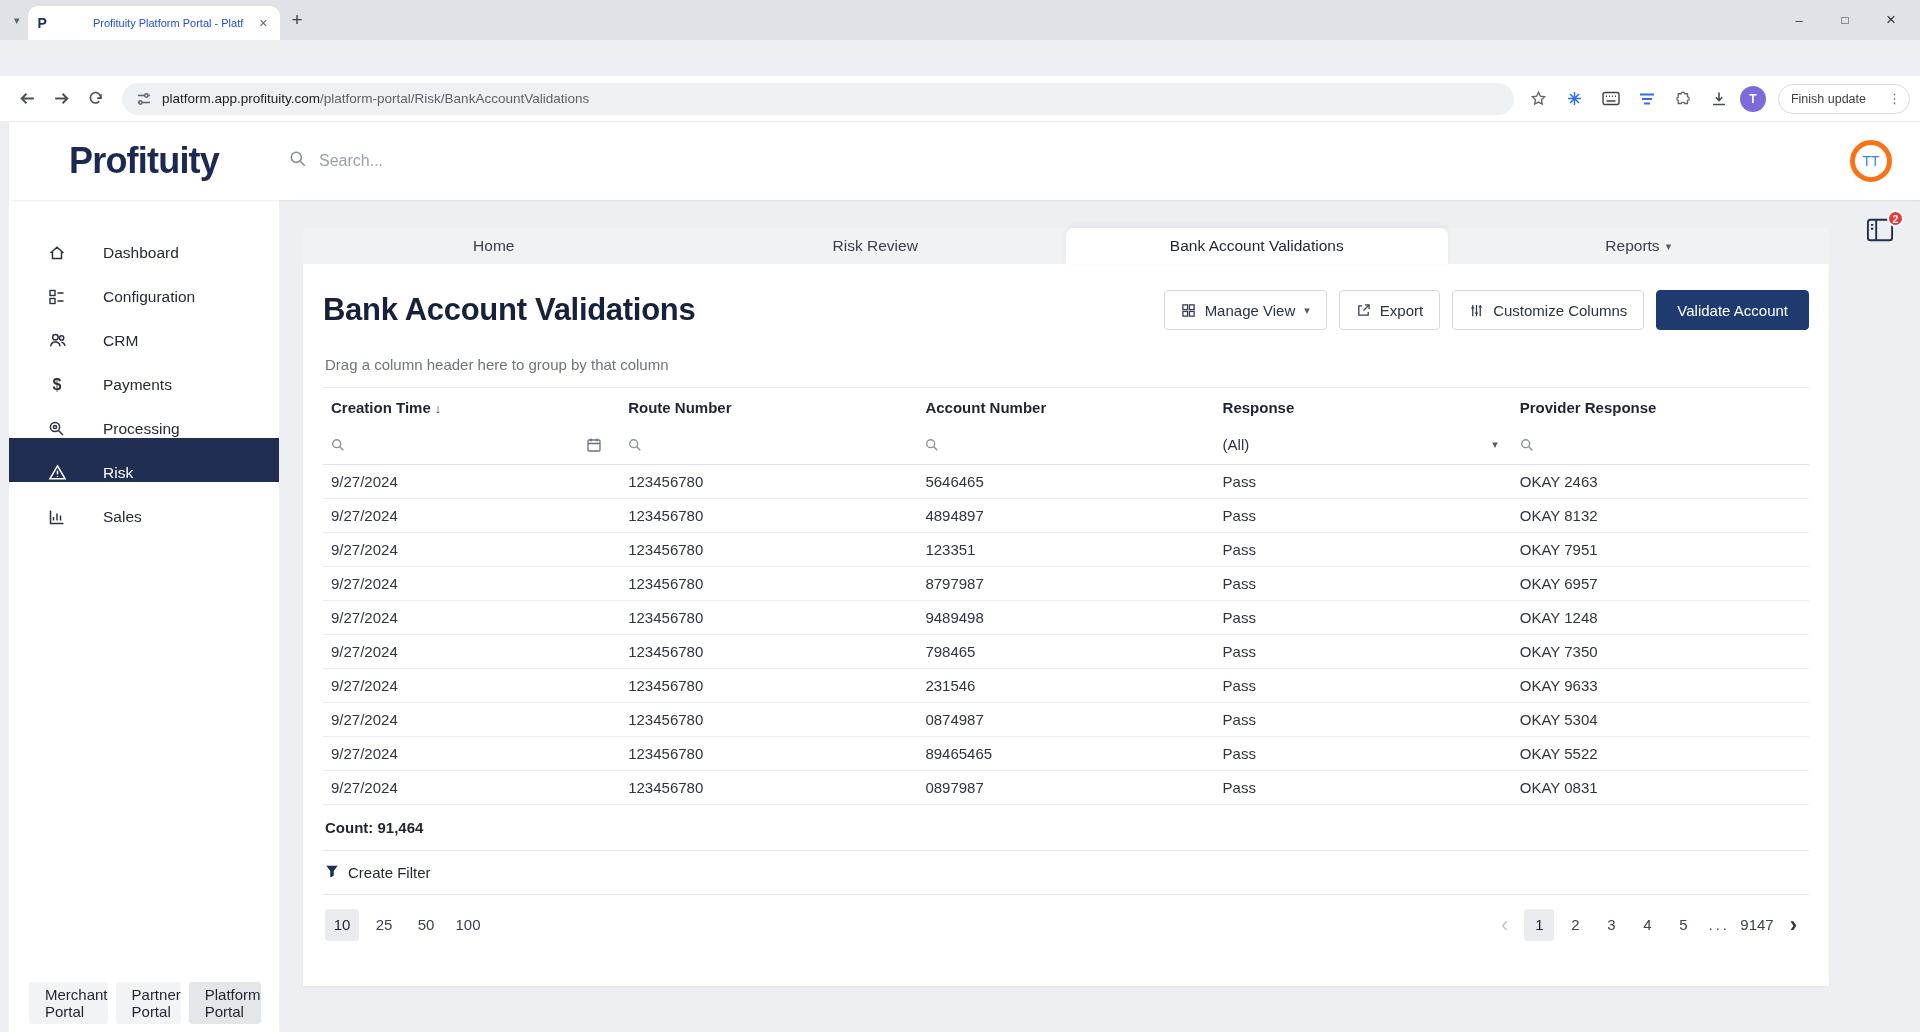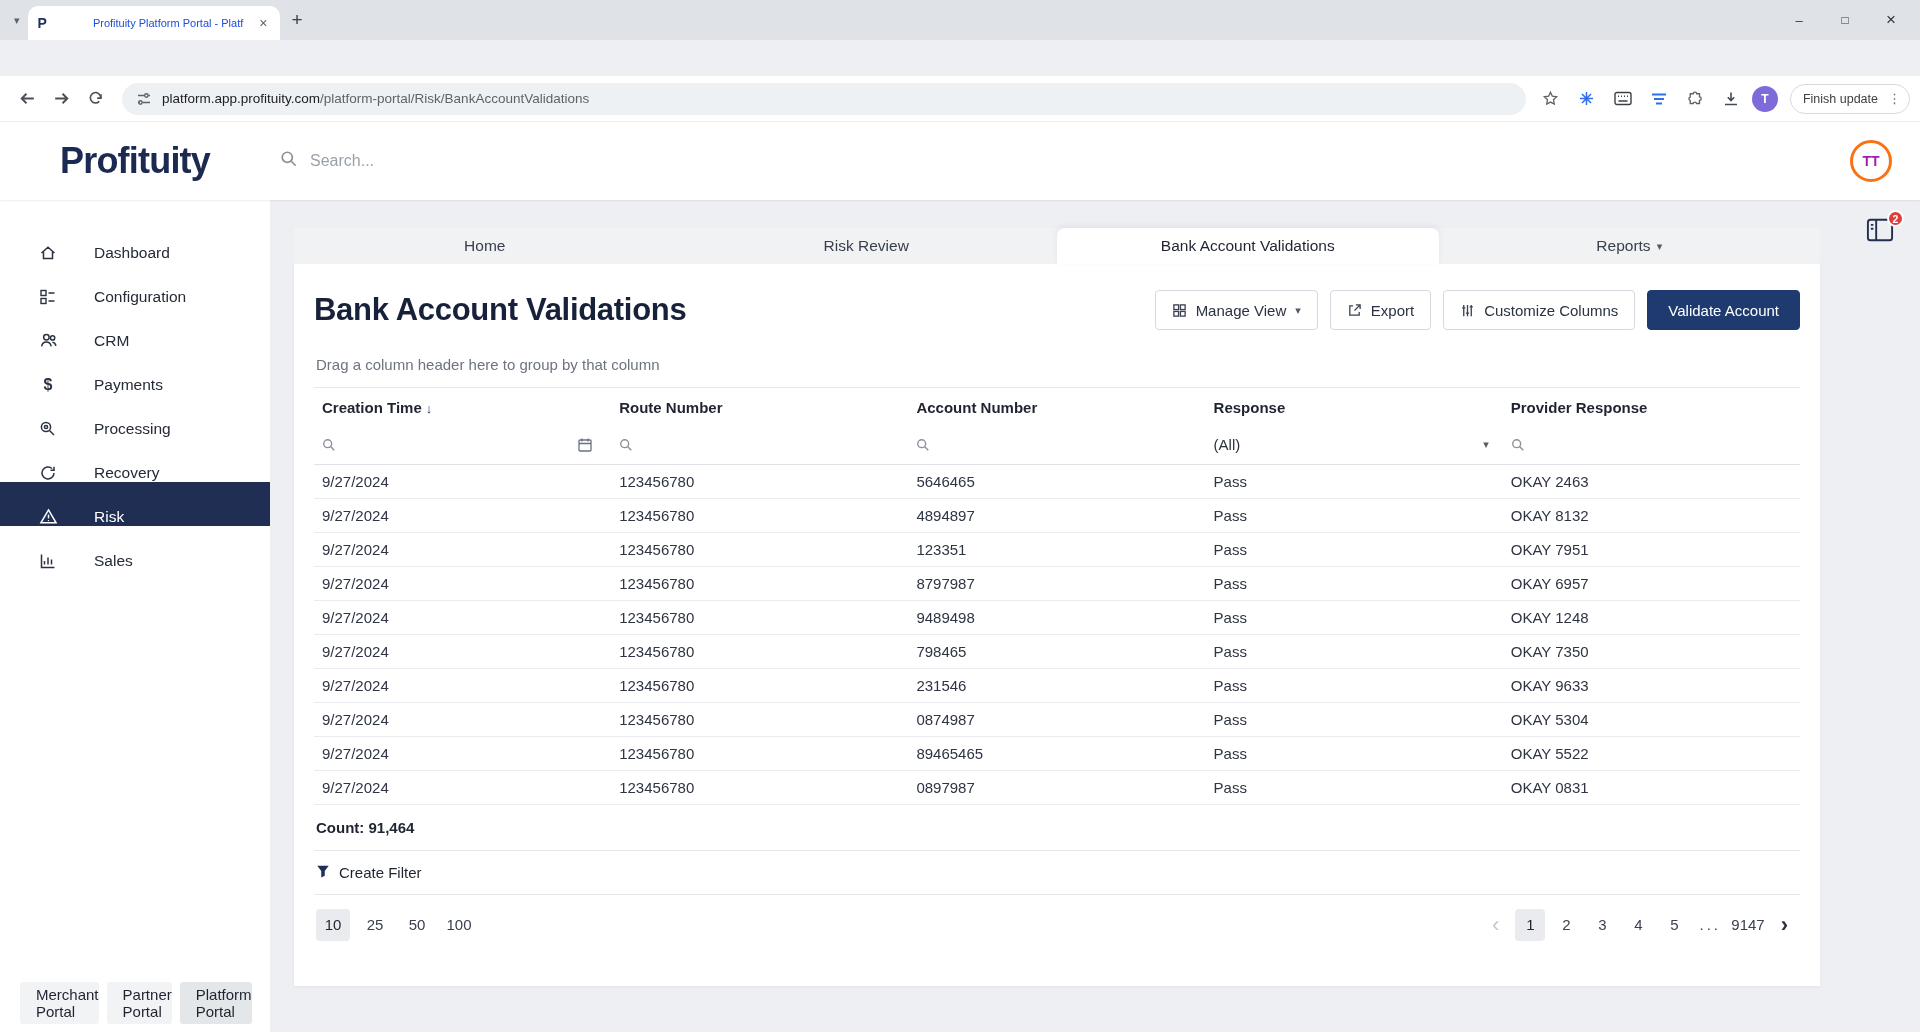--- a/index.html
+++ b/index.html
@@ -22,31 +22,31 @@
 
   .toolbar { flex:0 0 46px; background:#fff; display:flex; align-items:center; padding:0 10px; border-bottom:1px solid #eceef1;margin-top:36px; }
   .nav-icon { width:34px; height:34px; display:flex; align-items:center; justify-content:center; color:#4a5056; }
   .urlbar { flex:1; height:32px; background:#eef1f4; border-radius:16px; display:flex; align-items:center; gap:10px; padding:0 14px; margin:0 10px; }
   .url-tune { color:#5f6368; display:flex; }
   .url-text { font-size:13.5px; color:#202124; white-space:nowrap; }
   .url-path { color:#5f6368; }
   .tb-right { display:flex; align-items:center; gap:6px; }
   .tb-icon { width:30px; height:30px; display:flex; align-items:center; justify-content:center; color:#5f6368; }
   .profile-dot { width:26px; height:26px; border-radius:50%; background:#7e6bd9; color:#fff; font-size:12px; font-weight:700; display:flex; align-items:center; justify-content:center; }
-  .update-pill { height:30px; border:1px solid #d7dade; border-radius:16px; background:#fff; display:flex; align-items:center; gap:8px; padding:0 6px 0 12px; font-size:12.5px; color:#3c4043; margin-left:6px; }
+  .update-pill { height:30px; border:1px solid #d7dade; border-radius:16px; background:#fff; display:flex; align-items:center; gap:20px; padding:0 6px 0 12px; font-size:12.5px; color:#3c4043; margin-left:6px; }
   .update-pill .dots { color:#5f6368; font-size:13px; padding:0 2px; }
 
   
-  .app { flex:1; display:flex; flex-direction:column; background:#edeff2; }
+  .app { flex:1; display:flex; flex-direction:column; background:#edeff2;padding-left:9px; }
   .app-header { flex:0 0 78px; background:#fff; display:flex; align-items:center; padding:0 28px 0 60px; box-shadow:0 1px 2px rgba(0,0,0,.07); position:relative; z-index:3; }
   .logo { font-size:36px; font-weight:700; color:#1c2950; letter-spacing:-0.8px; }
   .search-box { margin-left:70px; display:flex; align-items:center; gap:12px; color:#9aa1ab; }
   .search-box input { border:none; outline:none; background:transparent; font-family:"Liberation Sans",sans-serif; font-size:16px; color:#3d4450; width:420px; }
   .search-box input::placeholder { color:#9aa1ab; }
-  .header-avatar { margin-left:auto; width:42px; height:42px; border-radius:50%; border:3px solid #f97316; color:#a21caf; font-size:14px; font-weight:700; display:flex; align-items:center; justify-content:center; }
+  .header-avatar { margin-left:auto; width:42px; height:42px; border-radius:50%; border:5px solid #f97316; color:#3b82f6; font-size:14px; font-weight:400; display:flex; align-items:center; justify-content:center; }
 
   
   .app-body { flex:1; display:flex; position:relative; }
   .sidebar { flex:0 0 270px; background:#fff; padding-top:18px; position:relative; }
   .side-item { height:44px; display:flex; align-items:flex-end; gap:36px; padding-left:38px; font-size:15.5px; color:#242a36; cursor:pointer; }
   .side-item .sicon { width:20px; display:flex; justify-content:center; align-items:center; color:#2b3240; font-size:16px; font-weight:700; }
   .side-item.active { background:#202e54; color:#fff; }
   .side-item.active .sicon { color:#fff; }
   .portals { position:absolute; left:20px; right:20px; bottom:8px; display:flex; flex-direction:row; gap:8px; }
   .portal { height:42px; background:#f2f3f5; border-radius:3px; display:flex; align-items:center; padding-left:16px; font-size:15px; color:#1f2430; cursor:pointer; }
@@ -236,29 +236,20 @@
         </div>
         <div class="side-item">
           <span class="sicon">
             <svg width="18" height="18" viewBox="0 0 18 18" fill="none" stroke="currentColor" stroke-width="1.5">
                 <circle cx="7" cy="7" r="4.6"></circle>
                 <path d="M10.5 10.5 15 15"></path>
                 <circle cx="7" cy="7" r="1.6"></circle>
               </svg>
           </span>
           <span>Processing</span>
-        </div>
-        <div class="side-item">
-          <span class="sicon">
-            <svg width="18" height="18" viewBox="0 0 18 18" fill="none" stroke="currentColor" stroke-width="1.5">
-                <path d="M15 9a6 6 0 1 1-2-4.5"></path>
-                <path d="M15 2.8v3.4h-3.4"></path>
-              </svg>
-          </span>
-          <span>Recovery</span>
         </div>
         <div class="side-item active">
           <span class="sicon">
             <svg width="19" height="19" viewBox="0 0 18 18" fill="none" stroke="currentColor" stroke-width="1.4">
                 <path d="M9 2.8 16.2 15H1.8z"></path>
                 <path d="M9 7.2v3.6"></path>
                 <circle cx="9" cy="12.9" r="0.7" fill="currentColor" stroke="none"></circle>
               </svg>
           </span>
           <span>Risk</span>

